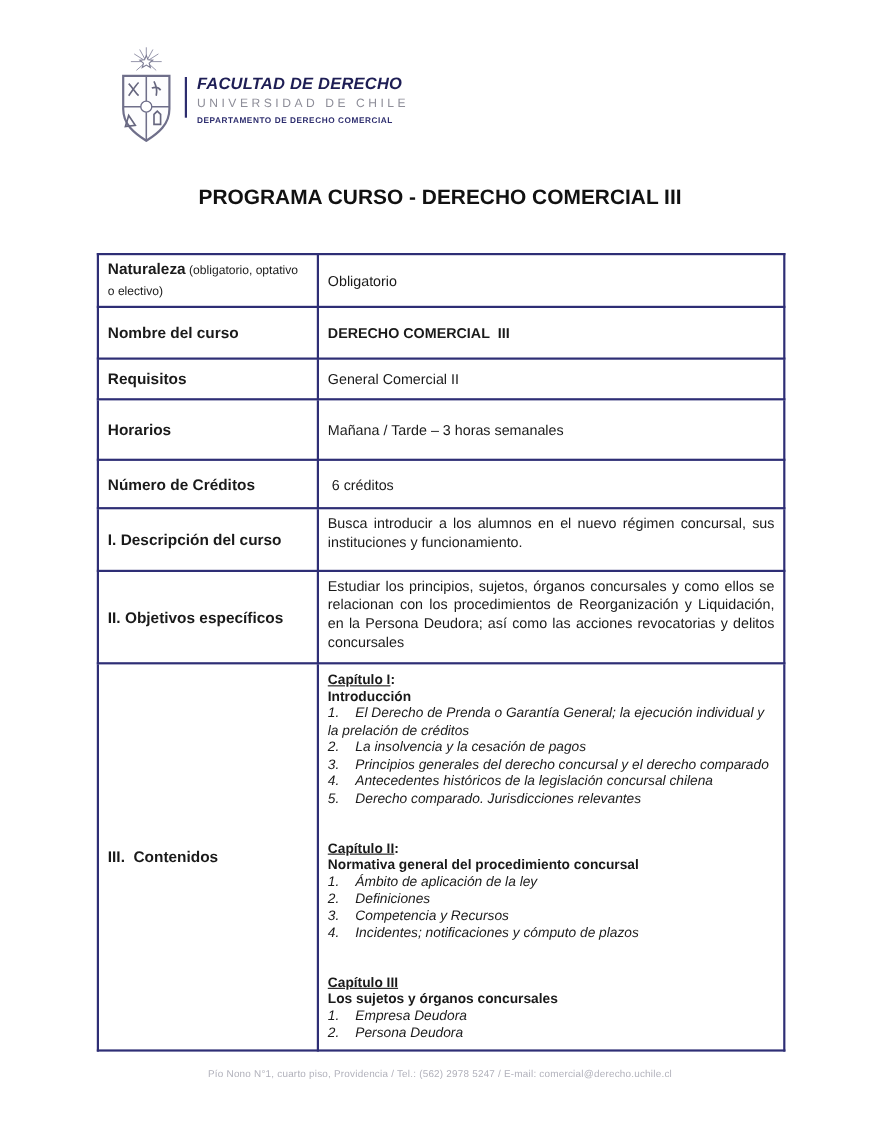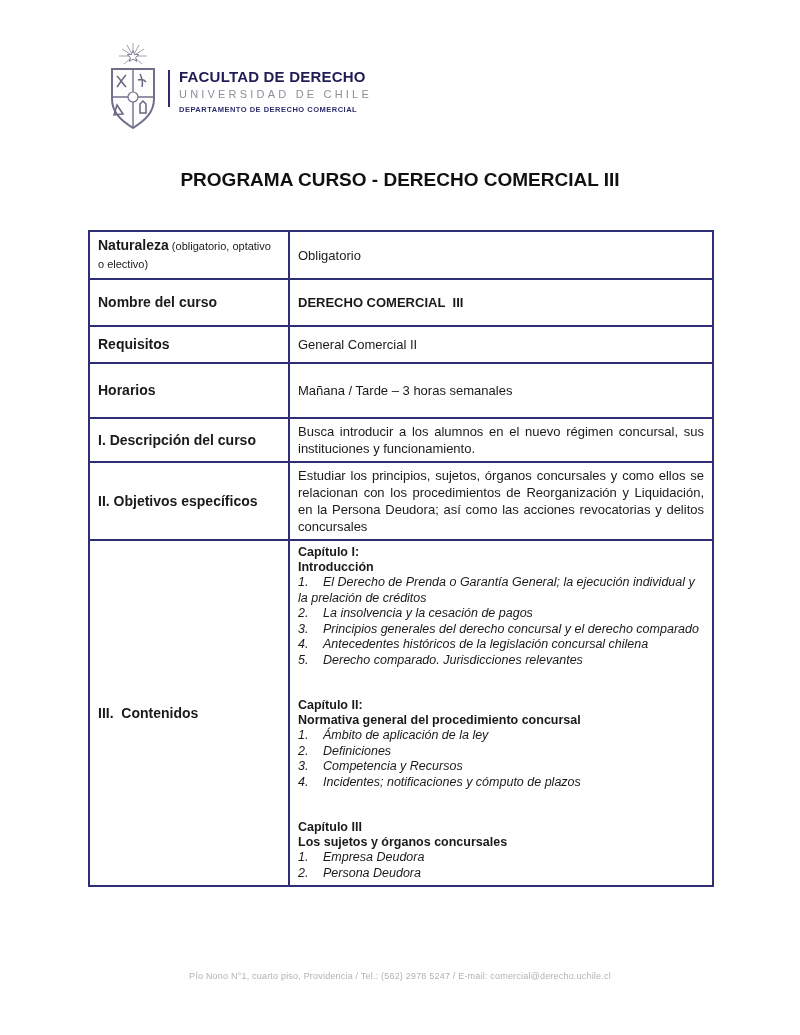--- a/index.html
+++ b/index.html
@@ -4,21 +4,21 @@
 <style>
   html,body{margin:0;padding:0;background:#ffffff;}
   .page{position:relative;width:800px;height:1035px;background:#ffffff;
         font-family:"Liberation Sans",sans-serif;color:#1a1a1a;overflow:hidden;}
 
   
   .logo{position:absolute;left:104px;top:42px;display:flex;align-items:flex-start;}
   .crest{display:block;}
   .logo-divider{width:2px;background:#2d2d6e;height:37px;margin:28px 9px 0 6px;}
   .logo-text{padding-top:26px;}
-  .faculty{font-size:15px;font-weight:bold;color:#1e1e55;letter-spacing:0.2px;}
+  .faculty{font-size:15px;font-weight:bold;color:#1e1e55;letter-spacing:0.2px;font-style:italic;}
   .university{font-size:11px;color:#8e8e99;letter-spacing:3.2px;margin-top:3px;}
   .department{font-size:7.5px;font-weight:bold;color:#2d2d6e;letter-spacing:0.5px;margin-top:5px;}
 
   
   .title{position:absolute;top:169px;left:0;width:100%;text-align:center;
          font-size:19px;font-weight:bold;margin:0;color:#111;}
 
   
   .course-table{position:absolute;left:88px;top:230px;width:624px;
                 border-collapse:collapse;table-layout:fixed;}
@@ -35,21 +35,21 @@
   #table-body tr:nth-child(8){height:352px;}
   .label-cell{font-weight:bold;font-size:14px;padding-left:7px;line-height:17px;}
   .note{font-weight:normal;font-size:11px;}
   .value-cell{font-size:13px;line-height:17px;}
   .value-cell.bold{font-weight:bold;}
   .value-cell.multiline{text-align:justify;vertical-align:top;padding-top:4px;}
   .contents-cell{vertical-align:top;padding:9px 7px;font-size:12.5px;}
   .chapter{margin-top:30px;}
   .chapter:first-child{margin-top:0;}
   .ch-head,.ch-sub{font-weight:bold;font-size:12.5px;line-height:15px;}
-  .u{}
+  .u{text-decoration:underline;}
   .items{margin-top:0;font-style:italic;}
   .item{line-height:15.5px;}
   .num{display:inline-block;width:25px;}
 
   
   .footer{position:absolute;top:971px;left:0;width:100%;text-align:center;
           font-size:9px;color:#b1b1bb;letter-spacing:0.2px;}
 </style>
 </head>
 <body>
@@ -113,20 +113,24 @@
         </tr>
         <tr>
           <td class="label-cell"><span class="lbl">Requisitos</span></td>
           <td class="value-cell">General Comercial II</td>
         </tr>
         <tr>
           <td class="label-cell"><span class="lbl">Horarios</span></td>
           <td class="value-cell">Mañana / Tarde – 3 horas semanales</td>
         </tr>
         <tr>
+          <td class="label-cell"><span class="lbl">Número de Créditos</span></td>
+          <td class="value-cell">&nbsp;6 créditos</td>
+        </tr>
+        <tr>
           <td class="label-cell"><span class="lbl">I. Descripción del curso</span></td>
           <td class="value-cell multiline">Busca introducir a los alumnos en el nuevo régimen concursal, sus instituciones y funcionamiento.</td>
         </tr>
         <tr>
           <td class="label-cell"><span class="lbl">II. Objetivos específicos</span></td>
           <td class="value-cell multiline">Estudiar los principios, sujetos, órganos concursales y como ellos se relacionan con los procedimientos de Reorganización y Liquidación, en la Persona Deudora; así como las acciones revocatorias y delitos concursales</td>
         </tr>
         <tr>
           <td class="label-cell contents-label">III.&nbsp; Contenidos</td>
           <td class="contents-cell">

